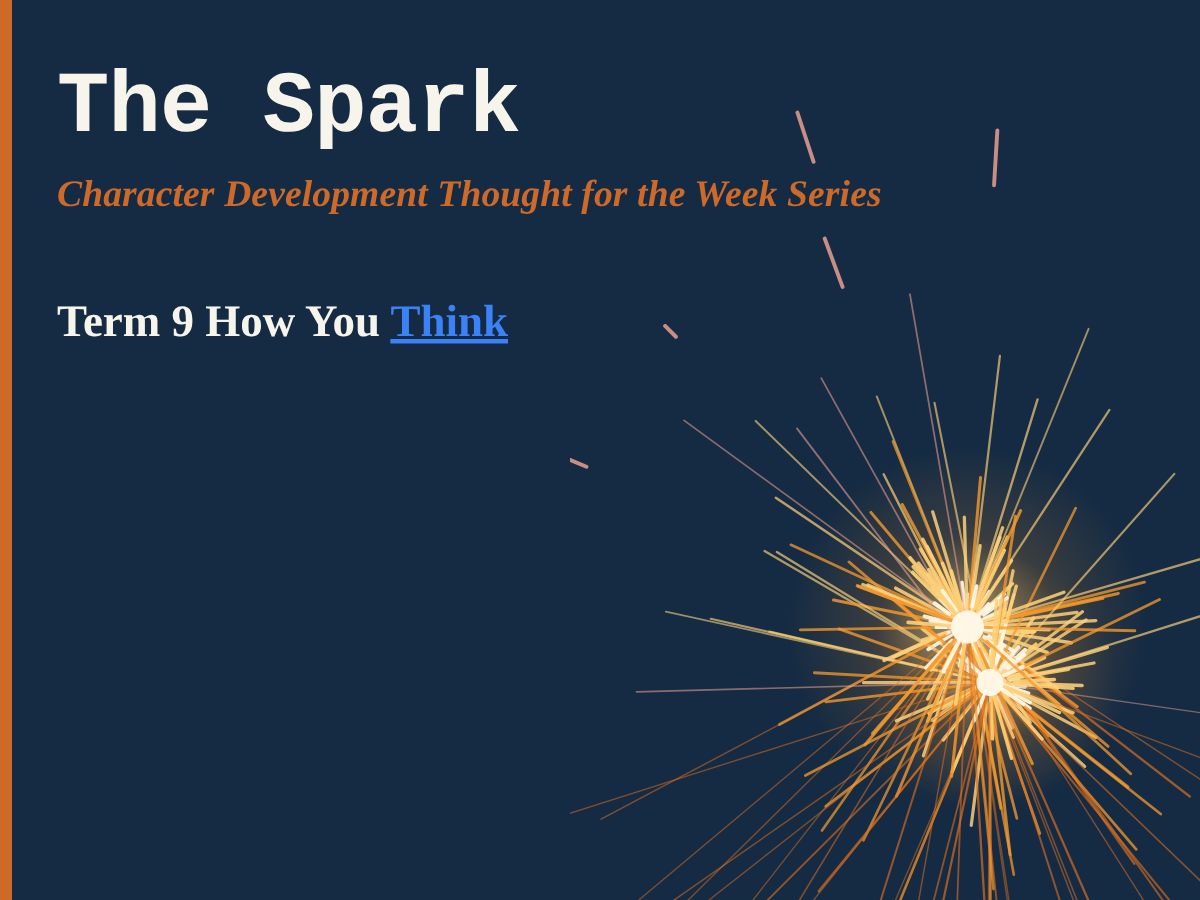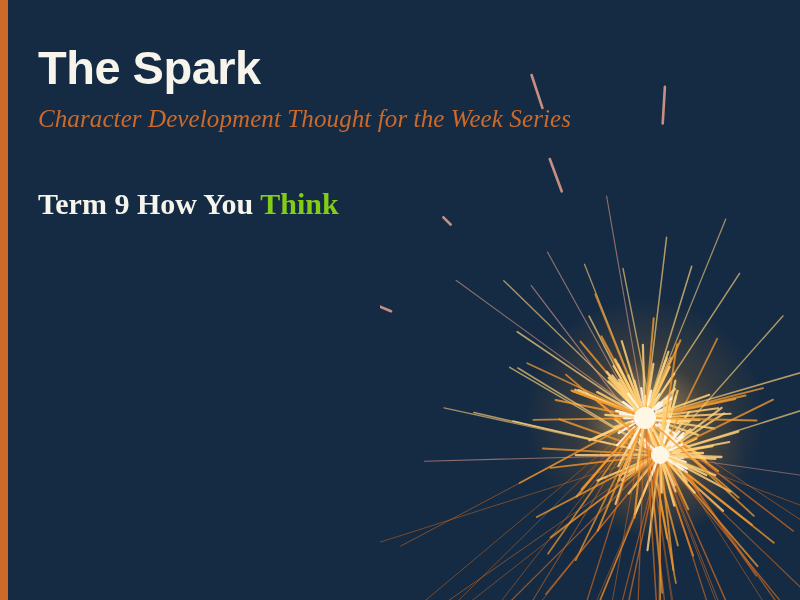--- a/index.html
+++ b/index.html
@@ -43,51 +43,51 @@
 
   
   #text-block {
     position: absolute;
     left: 38px;
     top: 0;
     z-index: 4;
     width: 700px;
   }
   #title {
-    font-family: Liberation Sans, sans-serif;
+    font-family: Liberation Mono, monospace;
     font-weight: bold;
-    font-size: 47px;
+    font-size: 58px;
     line-height: 1.0;
     color: #f7f4ec;
     margin: 0;
     padding-top: 44px;
     letter-spacing: -0.5px;
   }
   #subtitle {
     font-family: "Liberation Serif", "DejaVu Serif", serif;
     font-style: italic;
-    font-weight: normal;
+    font-weight: bold;
     font-size: 25px;
     line-height: 1.1;
     color: #cd6a2a;
     margin: 0;
     padding-top: 14px;
     letter-spacing: 0.1px;
   }
   #term-line {
     font-family: "Liberation Serif", "DejaVu Serif", serif;
     font-weight: bold;
     font-size: 30px;
     line-height: 1.1;
     color: #f7f4ec;
     margin: 0;
     padding-top: 54px;
     white-space: pre;
   }
-  #term-accent { color: #84cc16; }
+  #term-accent { color: #3b82f6; text-decoration: underline; }
 
   
   #logo {
     position: absolute;
     left: 38px;
     bottom: 18px;
     z-index: 4;
     width: 230px;
   }
   #logo-mark {

